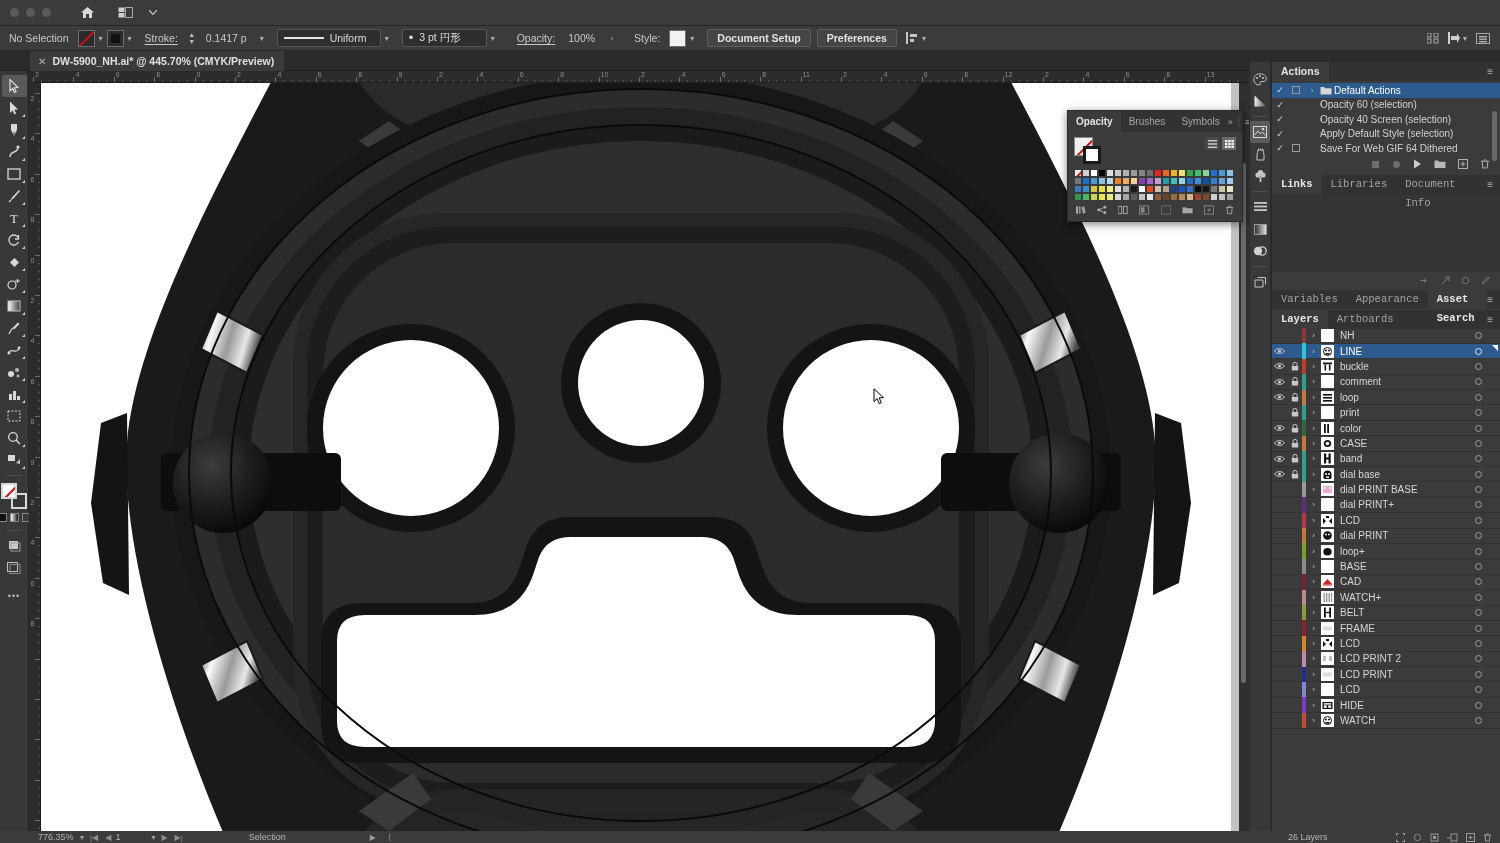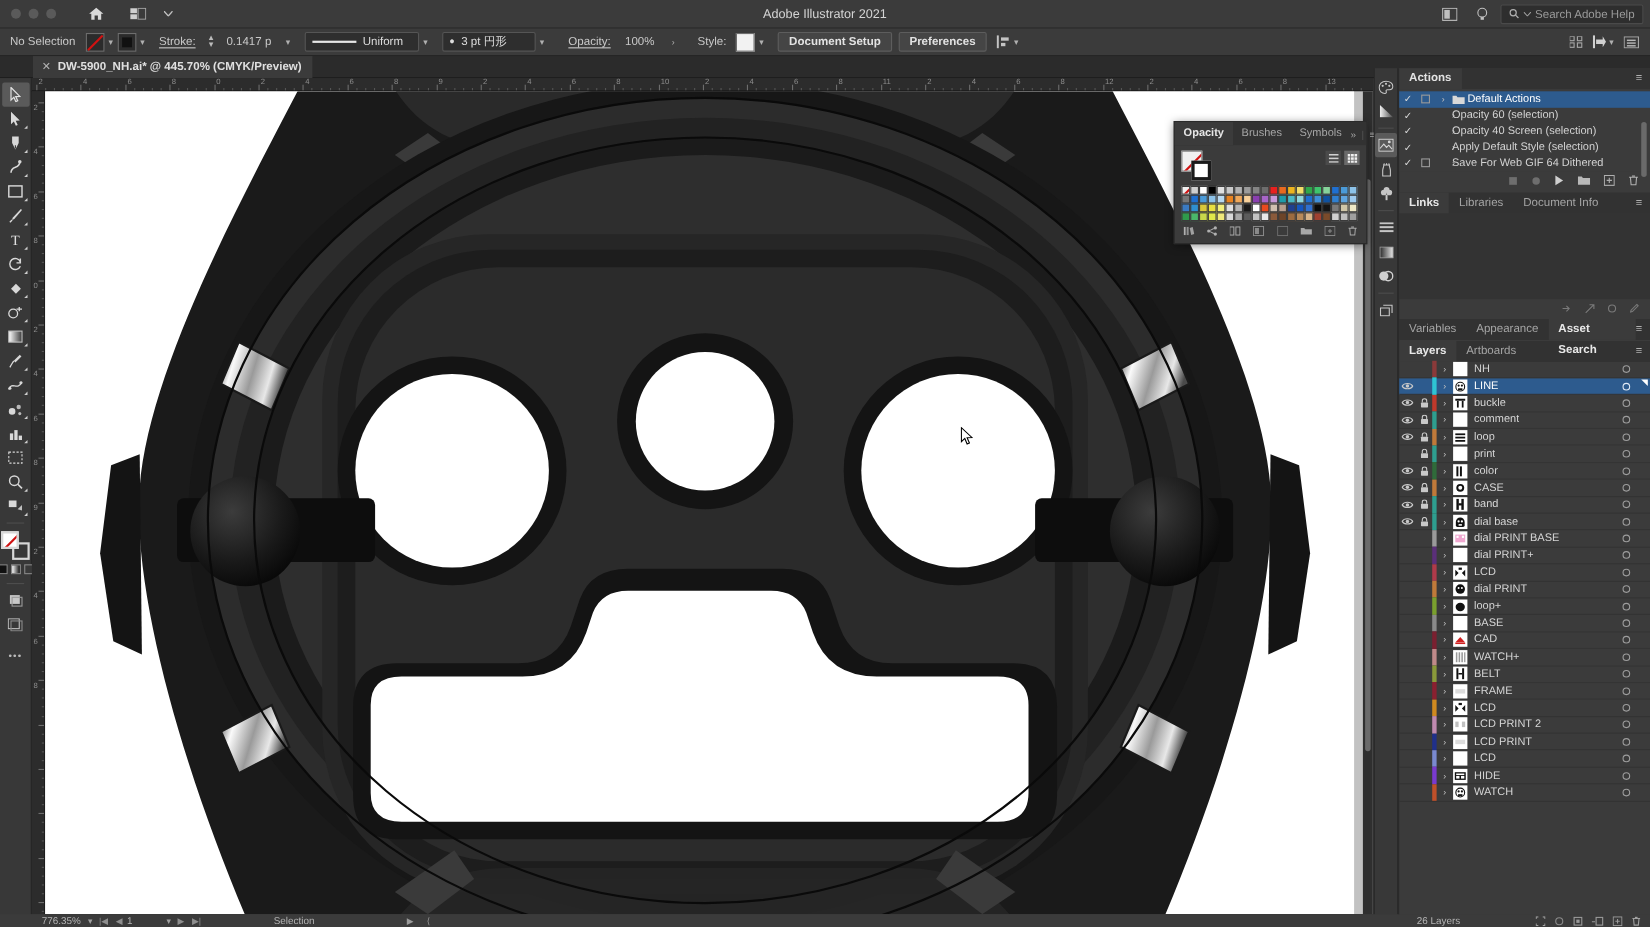--- a/index.html
+++ b/index.html
@@ -196,21 +196,21 @@
   .rightdock {
     position:absolute; left:1271px; top:62px; width:229px; height:769px;
     background:#3b3b3b; border-left:1px solid #2a2a2a;
   }
   .pnl-title {
     height:19px; display:flex; align-items:center; background:#323232;
   }
   .pnl-title .t { padding:0 9px; font-size:10.5px; color:#e2e2e2; background:#3b3b3b; height:19px; line-height:19px; font-weight:bold;}
   .pnl-menu { margin-left:auto; padding-right:7px; color:#b0b0b0; font-size:10px; }
   .tabrow { height:19px; display:flex; align-items:center; background:#323232; }
-  .tabrow .tb { padding:0 9px; height:19px; line-height:19px; font-size:10.5px; color:#a4a4a4; }
+  .tabrow .tb { padding:0 9px; height:19px; line-height:19px; font-size:10.5px; color:#a4a4a4;font-family:Liberation Mono, monospace; }
   .tabrow .tb.active { background:#3b3b3b; color:#e8e8e8; font-weight:bold; }
 
   
   .actions-list { background:#3b3b3b; padding-top:2px; }
   .act-row { height:14.5px; display:flex; align-items:center; font-size:10px; color:#d2d2d2; }
   .act-row.sel { background:#2d5b8e; color:#fff; }
   .act-chk { width:16px; text-align:center; font-size:9px; color:#dcdcdc; }
   .act-box { width:16px; display:flex; align-items:center; justify-content:center; }
   .act-box i { width:8px; height:8px; border:1px solid #9a9a9a; display:block; }
   .act-arrow { width:16px; text-align:center; font-size:8px; color:#c0c0c0; }
@@ -263,45 +263,20 @@
       <svg width="15" height="11" viewBox="0 0 15 11">
           <rect x="0.5" y="0.5" width="6" height="4.5" fill="#d0d0d0"></rect>
           <rect x="0.5" y="6" width="6" height="4.5" fill="#d0d0d0"></rect>
           <rect x="7.5" y="0.5" width="7" height="10" fill="none" stroke="#a8a8a8"></rect>
         </svg>
     </div>
     <div class="tb-icon">
       <svg width="8" height="5" viewBox="0 0 8 5">
           <path d="M0 0 L4 4.5 L8 0" fill="none" stroke="#c0c0c0" stroke-width="1.2"></path>
         </svg>
-    </div>
-    <div class="tb-title">Adobe Illustrator 2021</div>
-    <div class="tb-right">
-      <div class="tb-icon">
-        <svg width="14" height="12" viewBox="0 0 14 12">
-            <rect x="0.5" y="0.5" width="13" height="11" fill="none" stroke="#c0c0c0"></rect>
-            <rect x="2" y="2" width="5" height="8" fill="#c0c0c0"></rect>
-          </svg>
-      </div>
-      <div class="tb-icon">
-        <svg width="13" height="13" viewBox="0 0 13 13">
-            <circle cx="6.5" cy="5.5" r="4" fill="none" stroke="#c0c0c0"></circle>
-            <rect x="5" y="9.5" width="3" height="2.5" fill="#c0c0c0"></rect>
-          </svg>
-      </div>
-      <div class="helpsearch">
-        <svg width="9" height="9" viewBox="0 0 9 9">
-            <circle cx="3.6" cy="3.6" r="2.8" fill="none" stroke="#b0b0b0" stroke-width="1.1"></circle>
-            <path d="M5.8 5.8 L8.4 8.4" stroke="#b0b0b0" stroke-width="1.1"></path>
-          </svg>
-        <svg width="7" height="4" viewBox="0 0 8 5">
-            <path d="M0 0 L4 4.5 L8 0" fill="none" stroke="#a0a0a0" stroke-width="1.2"></path>
-          </svg>
-        <span>Search Adobe Help</span>
-      </div>
     </div>
   </div>
 
   <div class="ctrlbar">
     <span class="cb-label" style="min-width:75px">No Selection</span>
 
     <div class="swatch-box swatch-none"></div>
     <div class="caret">▾</div>
 
     <div class="swatch-box swatch-black">

